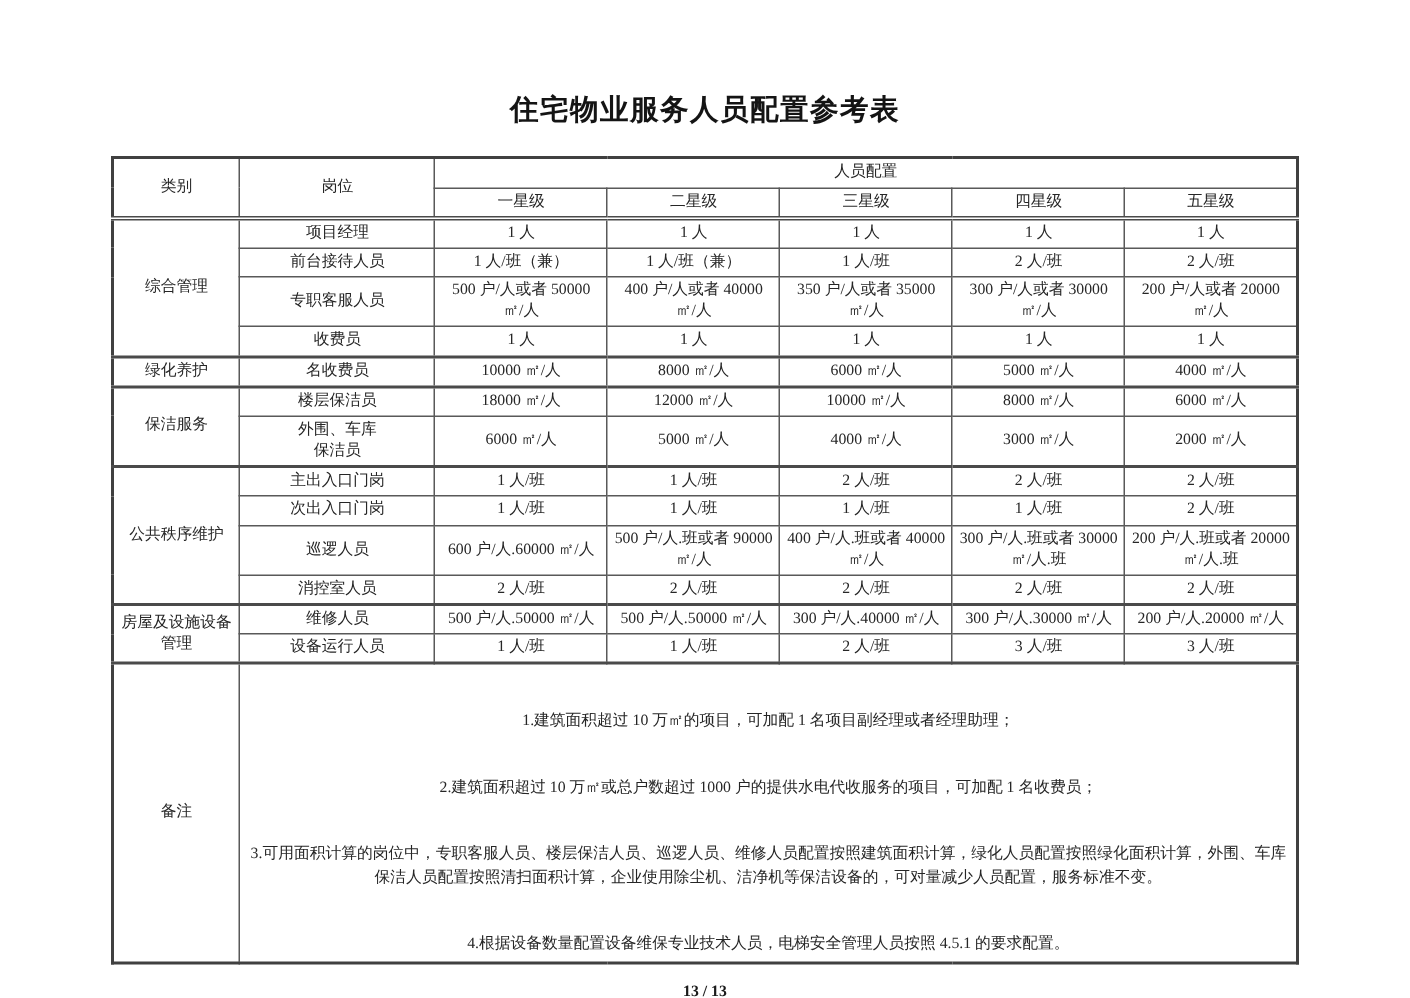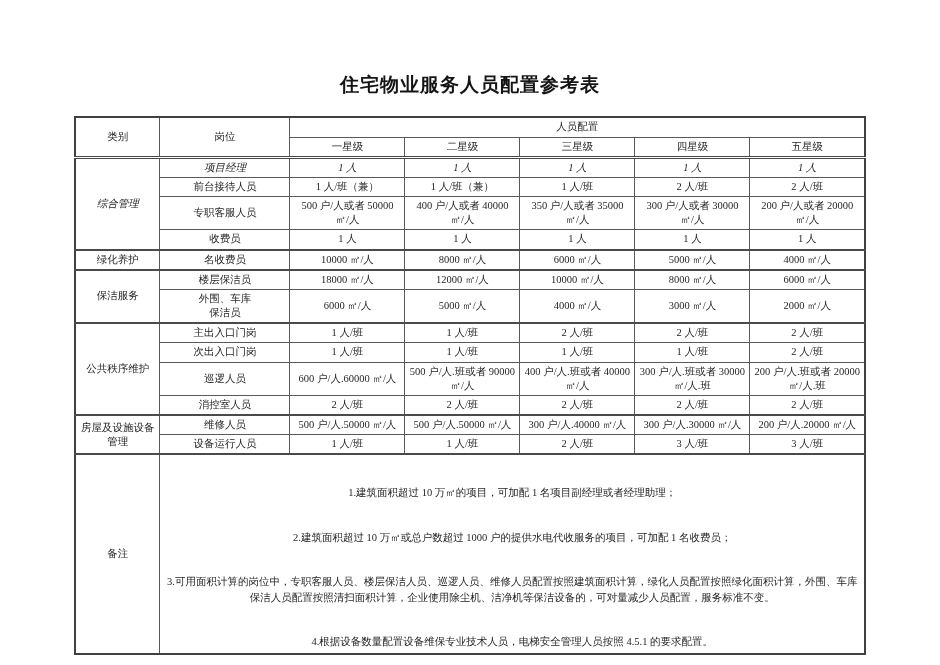--- a/index.html
+++ b/index.html
@@ -12,21 +12,20 @@
   }
   .page { position: relative; width: 940px; height: 665px; background: #fff; }
 
   .doc-title {
     padding-top: 60px;
     text-align: center;
     font-size: 19px;
     font-weight: bold;
     letter-spacing: 1px;
     color: #141414;
-    margin-top: 12px;
   }
 
   table.staffing {
     width: 790px;
     margin: 18px auto 0 auto;
     border-collapse: collapse;
     table-layout: fixed;
     border: 2px solid #404040;
   }
   table.staffing td {
@@ -36,21 +35,21 @@
     font-size: 10.5px;
     line-height: 1.35;
     padding: 2px 3px;
     color: #262626;
   }
   col.c-category { width: 85px; }
   col.c-position { width: 130px; }
   col.c-level    { width: 115px; }
 
   tr.hdr td { height: 20px; font-family: Liberation Serif, serif; }
-  tr.body-first td { border-top: 3px double #4a4a4a; font-style: italic; }
+  tr.body-first td { border-top: 3px double #4a4a4a; }
   tr.group-start td { border-top: 2px solid #4a4a4a; }
 
   td.pos-cell { white-space: pre-line; }
   td.cat-cell { white-space: pre-line; }
 
   td.remarks-cell {
     height: 140px;
     text-align: center;
     vertical-align: middle;
     padding: 6px 8px;

